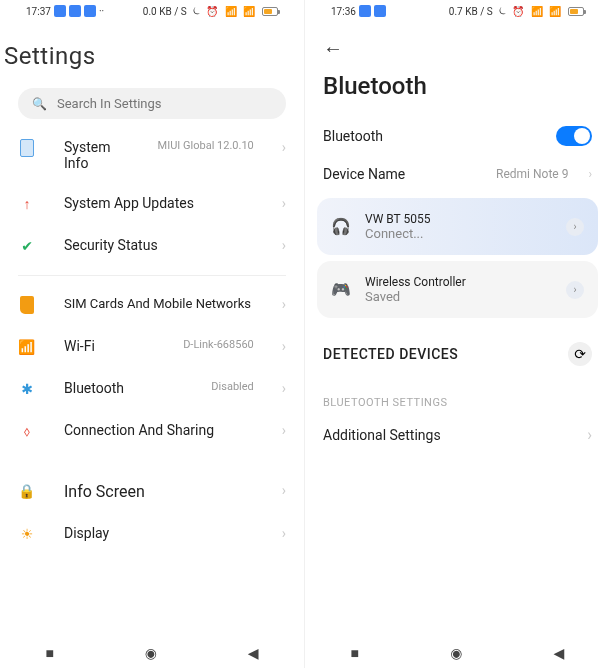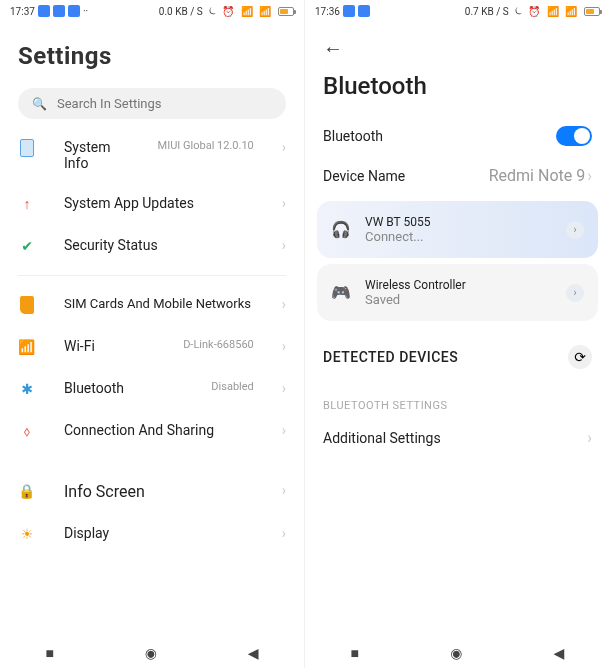--- a/index.html
+++ b/index.html
@@ -1,38 +1,38 @@
 <!DOCTYPE html>
 <html><head>
 <meta charset="utf-8">
 <style>
 * { margin: 0; padding: 0; box-sizing: border-box; font-family: -apple-system, BlinkMacSystemFont, 'Segoe UI', Roboto, sans-serif; }
 body { width: 610px; height: 668px; display: flex; background: #fff; position: relative; }
 .screen { width: 50%; height: 100%; position: relative; overflow: hidden; }
 .left-screen { border-right: 1px solid #f0f0f0; }
-.status-bar { display: flex; justify-content: space-between; align-items: center; padding: 4px 10px; height: 22px; font-size: 10px; color: #333; }
+.status-bar { display: flex; justify-content: space-between; align-items: center; padding: 4px 26px; height: 22px; font-size: 10px; color: #333; }
 .status-left { display: flex; align-items: center; gap: 3px; }
 .status-right { display: flex; align-items: center; gap: 6px; }
 .status-icon { font-size: 10px; }
 .app-icon { width: 12px; height: 12px; background: #3b82f6; border-radius: 2px; display: inline-block; }
-.title { font-size: 24px; font-weight: 700; padding: 20px 18px 10px; color: #333; letter-spacing: 0.5px; }
+.title { font-size: 24px; font-weight: 400; padding: 20px 4px 10px; color: #333; letter-spacing: 0.5px; }
 .search-box { margin: 8px 18px; background: #f1f1f1; border-radius: 20px; padding: 8px 14px; display: flex; align-items: center; gap: 10px; }
 .search-box input { border: none; background: transparent; outline: none; font-size: 13px; color: #888; flex: 1; }
 .list-item { display: flex; align-items: flex-start; padding: 12px 18px; gap: 28px; cursor: pointer; }
 .list-item .icon-box { width: 18px; height: 18px; display: flex; align-items: center; justify-content: center; flex-shrink: 0; font-size: 14px; }
 .list-item .label { flex: 1; font-size: 14px; color: #222; }
 .list-item .value { font-size: 11px; color: #999; }
 .list-item .chevron { color: #ccc; font-size: 14px; }
 .divider { height: 1px; background: #eee; margin: 8px 18px; }
 .section-gap { height: 18px; }
 .back-btn { padding: 12px 18px 6px; font-size: 20px; color: #333; cursor: pointer; }
 .bt-title { font-size: 24px; font-weight: 500; padding: 8px 18px 16px; color: #222; }
 .bt-row { display: flex; align-items: center; justify-content: space-between; padding: 10px 18px; }
 .bt-row .label { font-size: 14px; color: #222; }
-.bt-row .value { font-size: 16px; color: #999; display: flex; align-items: flex-end; gap: 2px; }
+.bt-row .value { font-size: 12px; color: #999; display: flex; align-items: flex-end; gap: 20px; }
 .toggle { width: 36px; height: 20px; background: #0b7cff; border-radius: 10px; position: relative; cursor: pointer; }
 .toggle::after { content: ''; position: absolute; right: 2px; top: 2px; width: 16px; height: 16px; background: #fff; border-radius: 50%; }
 .device-card { margin: 6px 12px; padding: 14px 14px; border-radius: 14px; display: flex; align-items: center; gap: 14px; cursor: pointer; }
 .device-card.connected { background: linear-gradient(to right, #f0f3fa, #dbe6f8); }
 .device-card.saved { background: #f5f5f5; }
 .device-card .dev-icon { width: 20px; font-size: 16px; color: #333; }
 .device-card .dev-info { flex: 1; }
 .device-card .dev-name { font-size: 12px; font-weight: 400; color: #222; }
 .device-card .dev-status { font-size: 13px; color: #888; }
 .device-card .dev-chev { width: 18px; height: 18px; background: #e8ecf3; border-radius: 50%; display: flex; align-items: center; justify-content: center; color: #888; font-size: 10px; }

